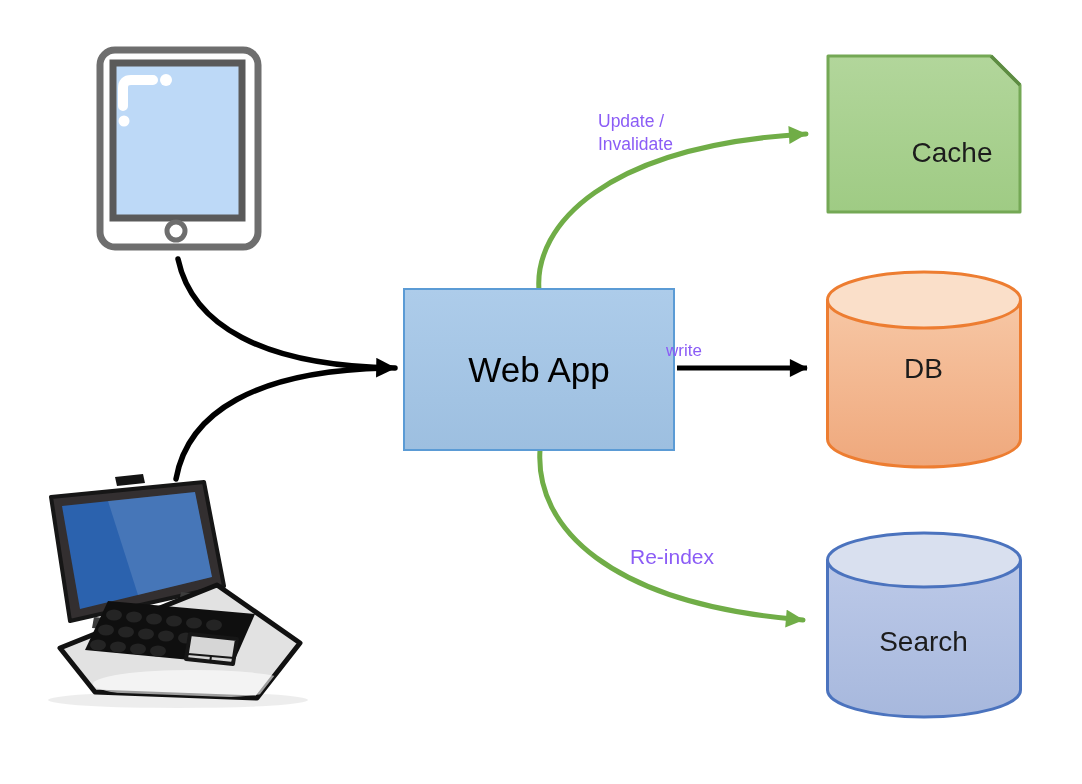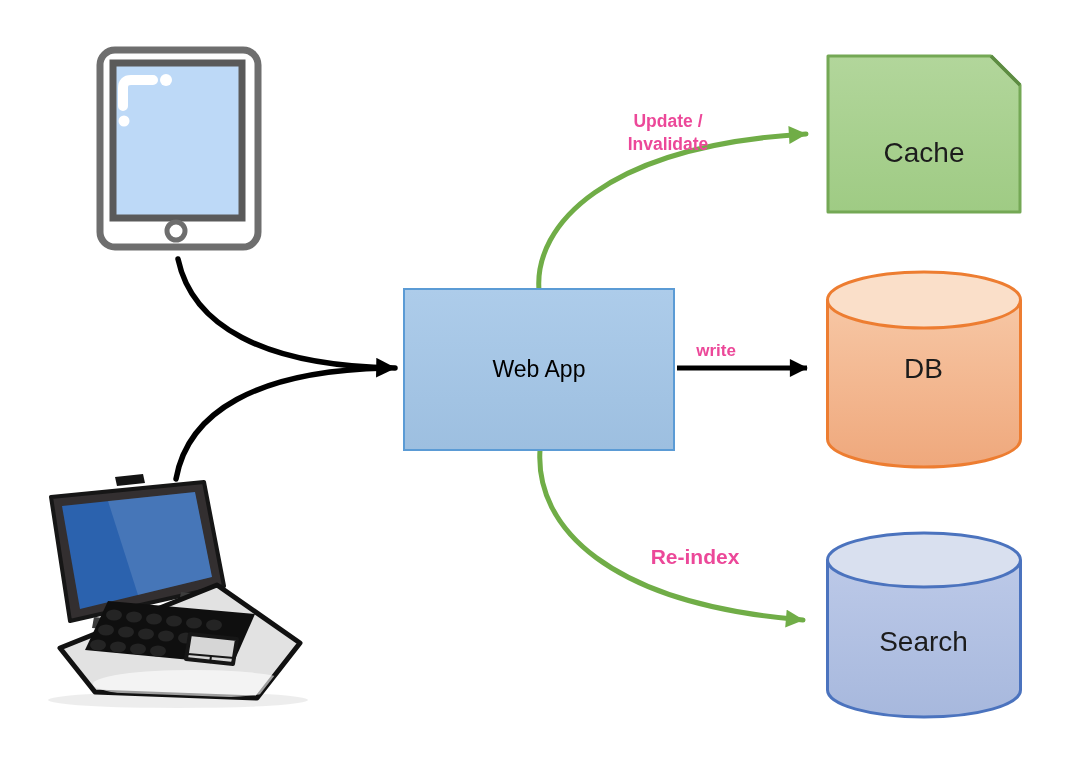--- a/index.html
+++ b/index.html
@@ -2,23 +2,23 @@
 <html><head>
 <meta charset="utf-8">
 <style>
   html,body{margin:0;padding:0;background:#ffffff;}
   #canvas{position:relative;width:1082px;height:784px;background:#ffffff;overflow:hidden;
           font-family:"Liberation Sans", sans-serif;}
   .layer{position:absolute;left:0;top:0;width:1082px;height:784px;}
   svg{display:block;}
   .node-label{position:absolute;display:flex;align-items:center;justify-content:center;
               color:#1c1c1c;pointer-events:none;}
-  .big{font-size:23px;}
+  .big{font-size:35px;}
   .shape-label{font-size:28px;}
-  .edge-label{position:absolute;text-align:center;color:#ec4899;font-weight:700;
+  .edge-label{position:absolute;text-align:left;color:#8b5cf6;font-weight:400;
               font-size:17px;line-height:23px;pointer-events:none;}
   .abs{position:absolute;}
   
   #webapp-box{position:absolute;left:403px;top:288px;width:272px;height:163px;
               background:linear-gradient(180deg,#adccea 0%,#9dbfe0 100%);
               border:2.5px solid #5b9bd5;box-sizing:border-box;
               display:flex;align-items:center;justify-content:center;}
 </style>
 </head>
 <body>
@@ -108,21 +108,21 @@
   <svg class="abs" style="left:826px;top:54px;" width="196" height="161" viewBox="0 0 196 161">
     <defs>
       <linearGradient id="gCache" x1="0" y1="0" x2="0" y2="1">
         <stop offset="0" stop-color="#b2d69b"></stop>
         <stop offset="1" stop-color="#9fcb84"></stop>
       </linearGradient>
     </defs>
     <polygon points="2,2 165,2 194,31 194,158 2,158" fill="url(#gCache)" stroke="#74a855" stroke-width="3" stroke-linejoin="round"></polygon>
     <line x1="165" y1="2" x2="194" y2="31" stroke="#5d8c42" stroke-width="3.5"></line>
   </svg>
-  <div class="node-label shape-label" style="left:828px;top:56px;width:192px;height:194px;">Cache</div>
+  <div class="node-label shape-label" style="left:828px;top:56px;width:192px;height:194px;padding-left:28px;">Cache</div>
 
   <svg class="abs" style="left:824px;top:269px;" width="200" height="203" viewBox="0 0 200 203">
     <defs>
       <linearGradient id="gDb" x1="0" y1="0" x2="0" y2="1">
         <stop offset="0" stop-color="#f7c7a5"></stop>
         <stop offset="1" stop-color="#efa87c"></stop>
       </linearGradient>
     </defs>
     <path d="M3.5,31 L3.5,170 A96.5,28 0 0 0 196.5,170 L196.5,31" fill="url(#gDb)" stroke="#ed7d31" stroke-width="3"></path>
     <ellipse cx="100" cy="31" rx="96.5" ry="28" fill="#fadfc9" stroke="#ed7d31" stroke-width="3"></ellipse>

